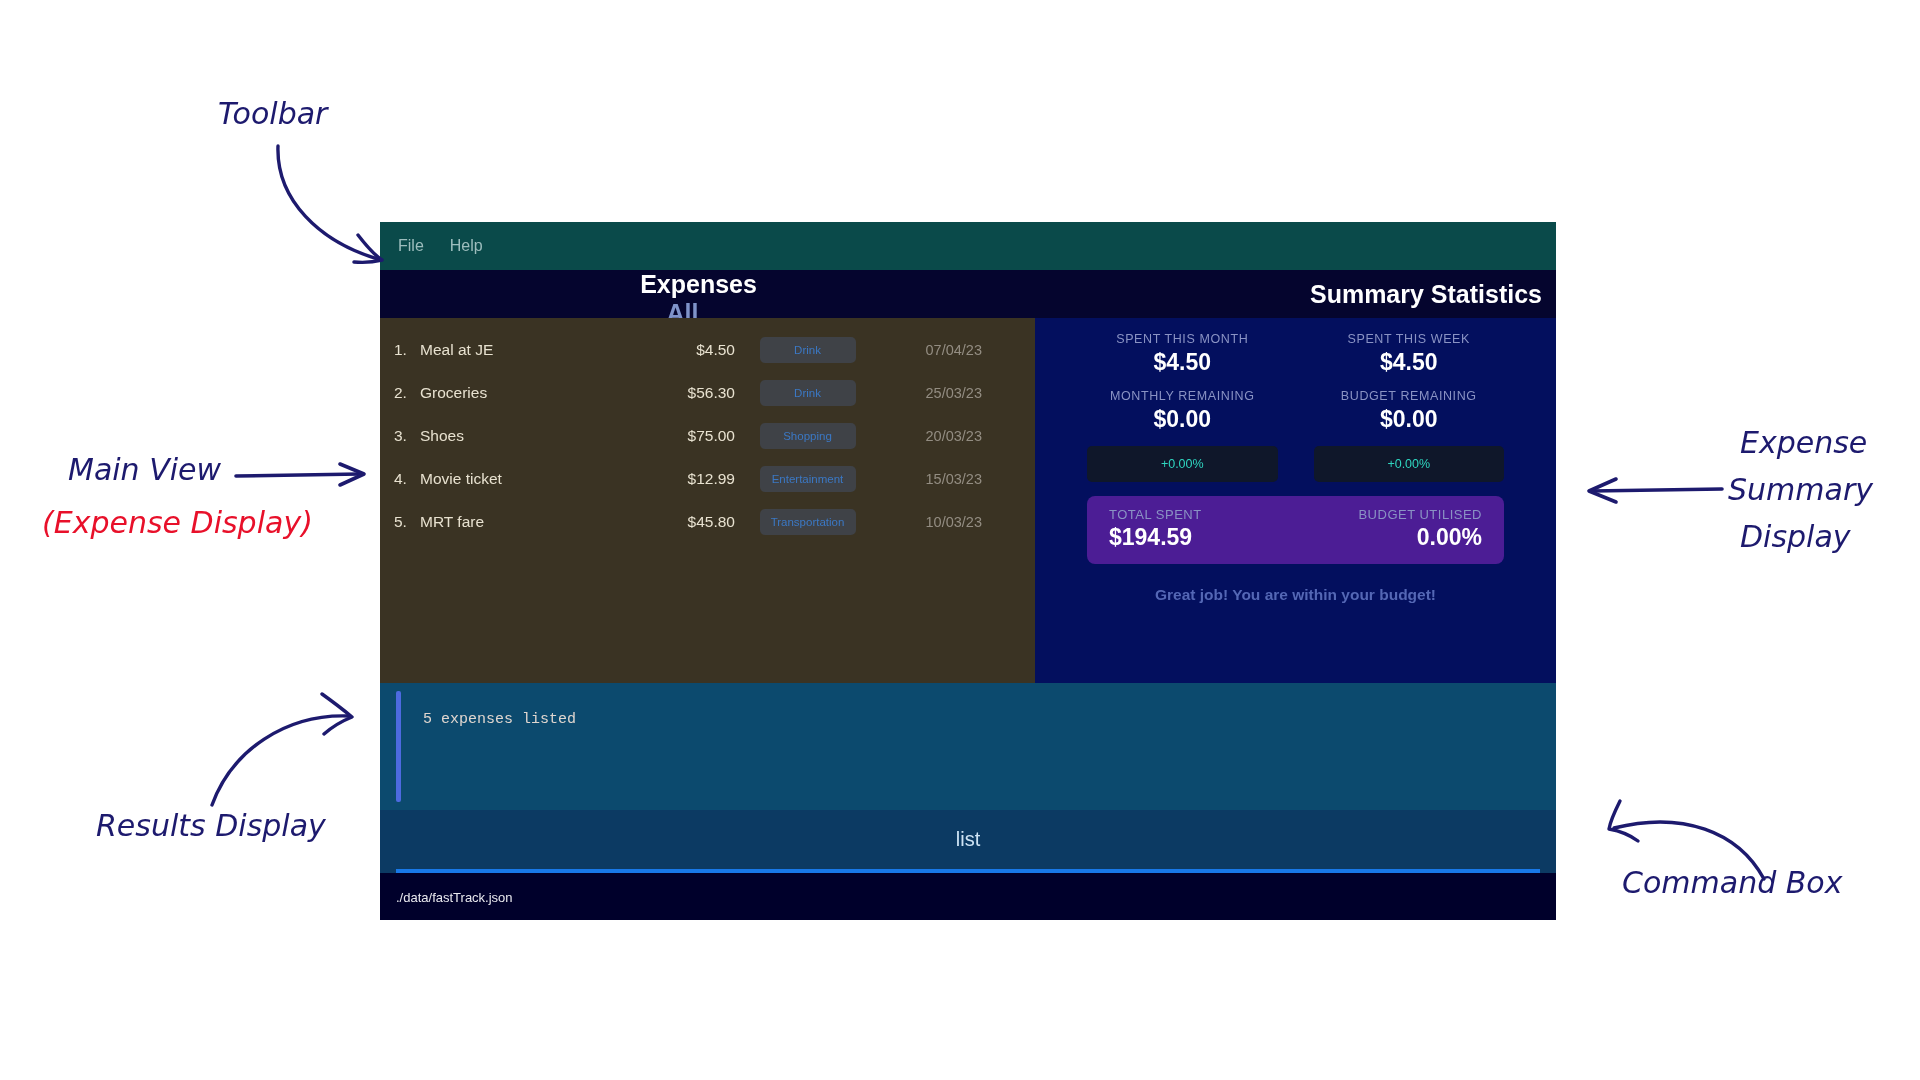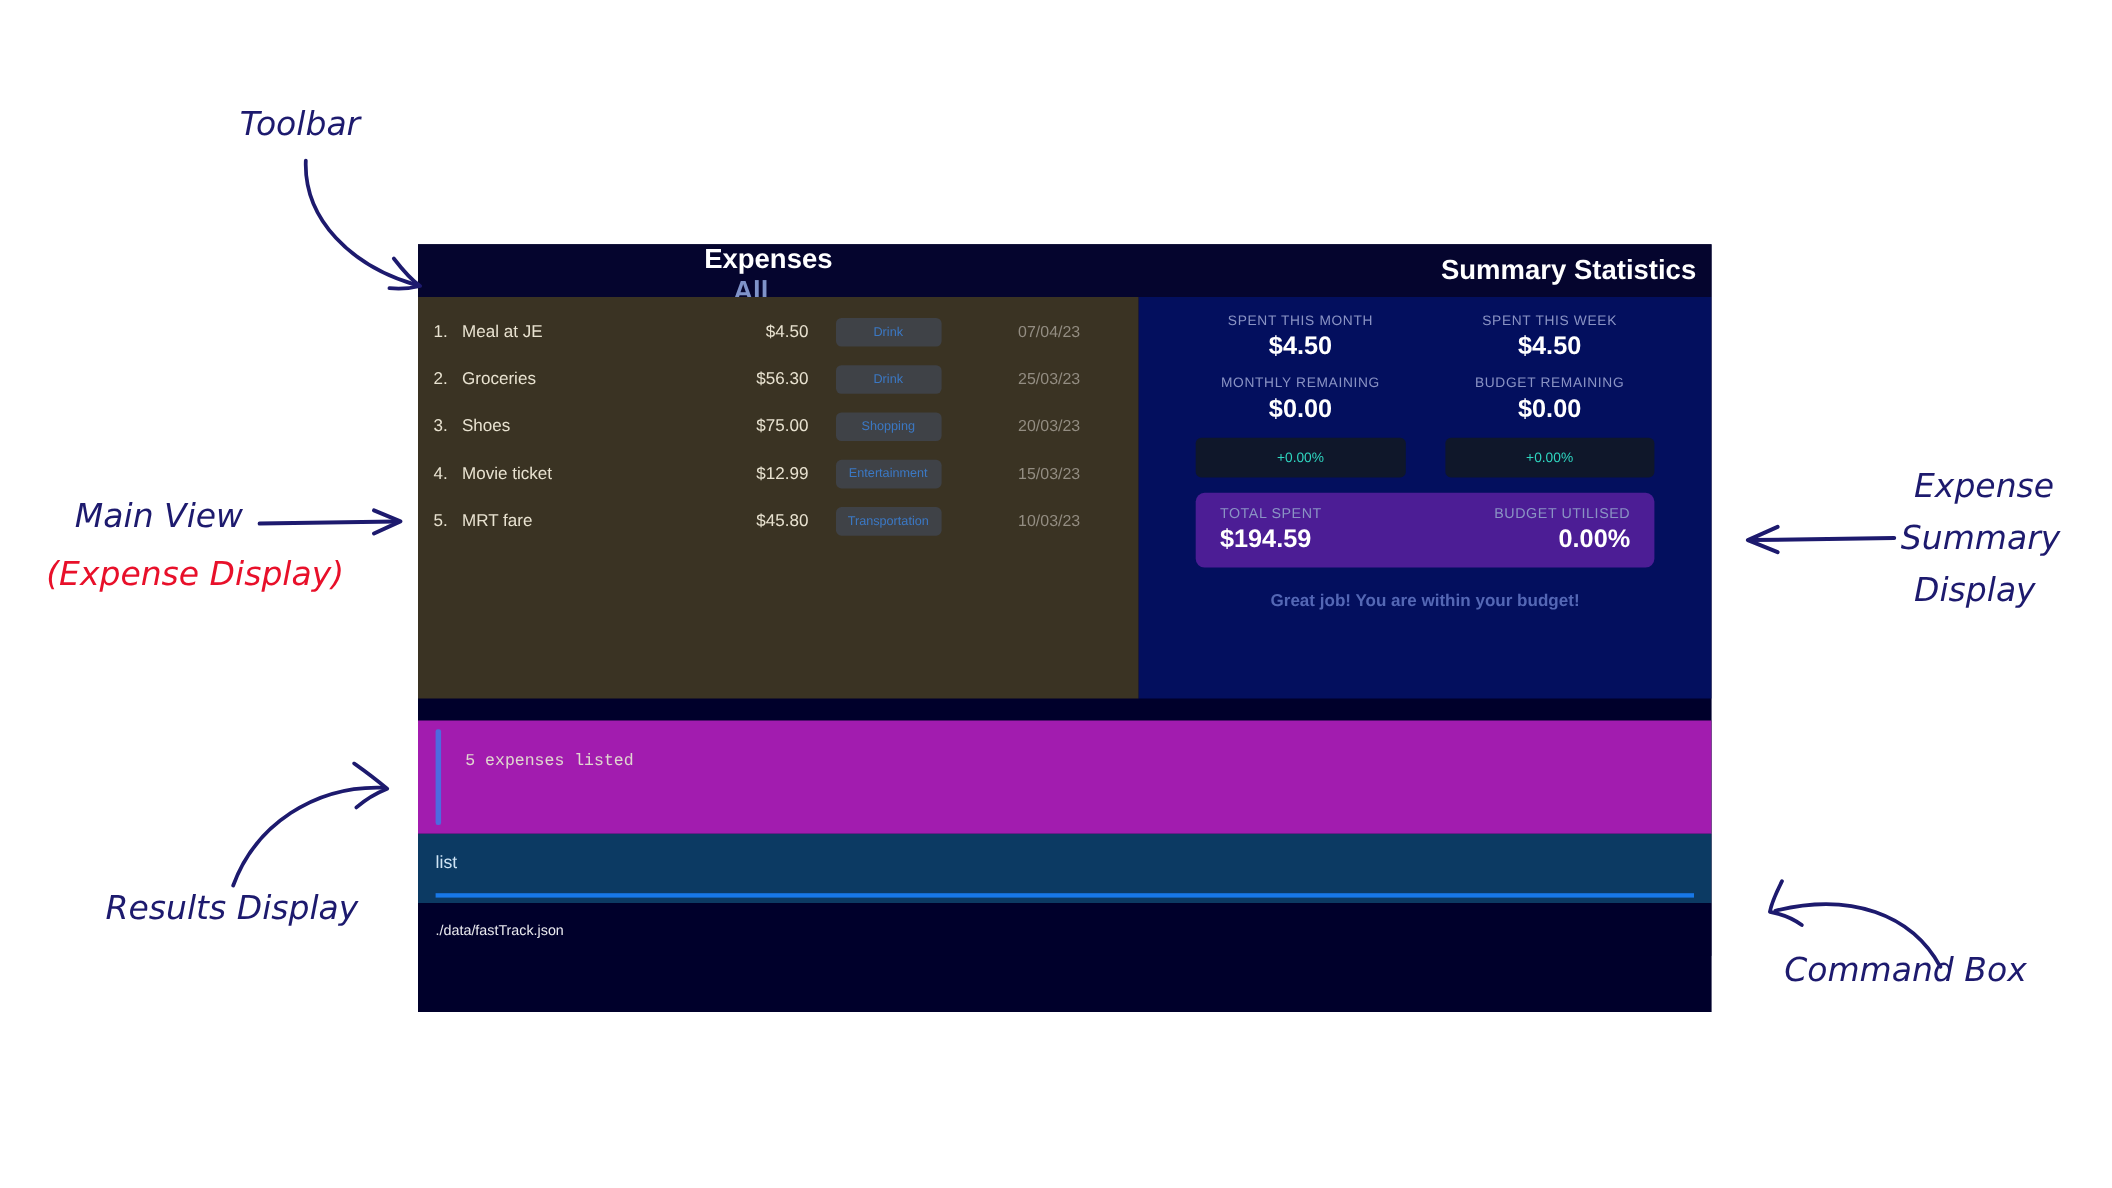--- a/index.html
+++ b/index.html
@@ -166,25 +166,24 @@
   #budget-message {
     margin-top: 22px;
     color: #5467b5;
     font-size: 15.5px;
     font-weight: bold;
     text-align: center;
   }
 
   
   #results-display {
-    height: 103px;
-    background: #a21caf;
+    height: 127px;
+    background: #0c4a6e;
     display: flex;
     padding: 8px 0 8px 16px;
-    margin-top: 20px;
   }
   #results-accent {
     width: 5px;
     background: #4d6ae0;
     border-radius: 2px;
     flex: none;
   }
   #results-text {
     color: #e0d6cf;
     font-family: "Liberation Mono", monospace;
@@ -193,21 +192,22 @@
   }
 
   
   #command-box {
     height: 63px;
     background: #0c3a63;
     padding: 18px 16px 0 16px;
   }
   #command-text {
     color: #cfe4f5;
-    font-size: 16px;
+    font-size: 20px;
+    text-align: center;
   }
   #command-underline {
     height: 4px;
     background: #1878e8;
     margin-top: 18px;
   }
 
   
   #status-bar {
     height: 48px;
@@ -233,20 +233,24 @@
   .annotation.red { color: #e8102a; }
   .anno-svg { position: absolute; pointer-events: none; }
 </style>
 </head>
 <body>
 
 <div id="canvas">
 
   <div id="app-window">
 
+    <div id="toolbar">
+      <span class="menu-item">File</span>
+      <span class="menu-item">Help</span>
+    </div>
 
     <div id="header-row">
       <div id="header-left">
         <span id="panel-title-expenses">Expenses</span>
         <span id="filter-all">All</span>
       </div>
       <div id="header-right">
         <span id="panel-title-summary">Summary Statistics</span>
       </div>
     </div>

